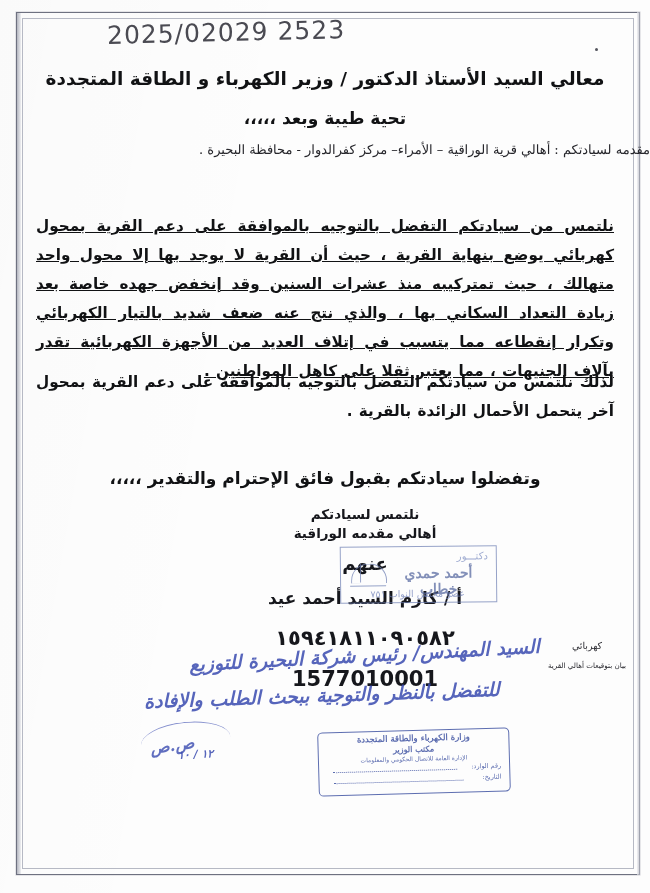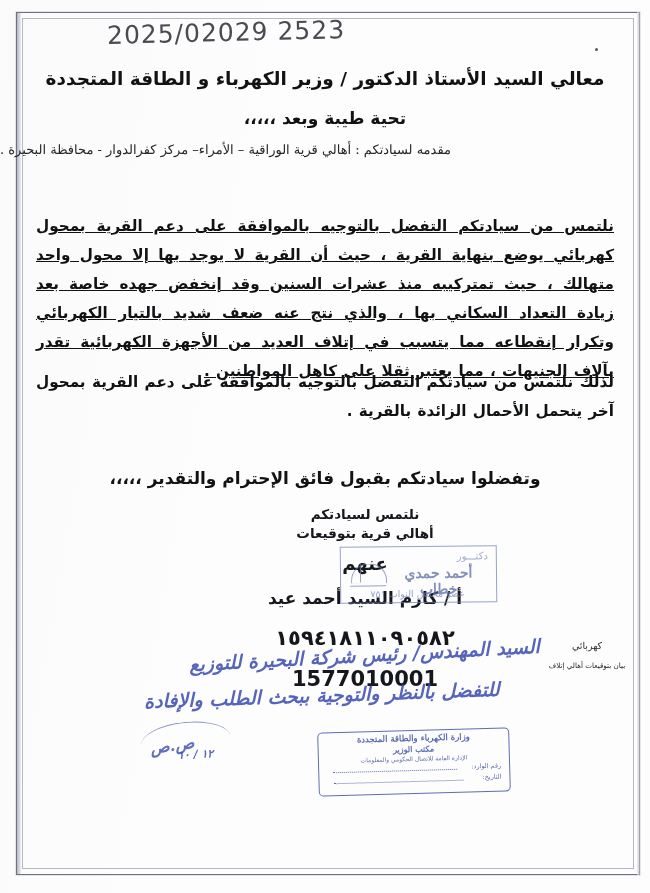--- a/index.html
+++ b/index.html
@@ -56,21 +56,21 @@
   .h-main{
     top:68px;left:0;right:0;text-align:center;
     font-size:18.5px;font-weight:bold;color:#111214;
     letter-spacing:0px;
   }
   .h-greet{
     top:108px;left:0;right:0;text-align:center;
     font-size:17px;font-weight:bold;color:#111214;
   }
   .subject{
-    top:142px;left:0;right:0;text-align:left;
+    top:142px;left:0;right:0;text-align:right;
     font-size:13px;color:#26262b;
     font-family:"DejaVu Serif","Liberation Serif",serif;
   }
   
   .para{
     left:36px;right:36px;
     font-size:15.2px;line-height:29px;
     color:#111214;font-weight:bold;
     text-align:justify;text-align-last:right;
     word-spacing:1px;
@@ -203,30 +203,30 @@
   <div class="blk subject ar">مقدمه لسيادتكم : أهالي قرية الوراقية – الأمراء– مركز كفرالدوار - محافظة البحيرة  .</div>
 
   <div class="blk para ar" id="para-1">نلتمس من سيادتكم التفضل بالتوجيه بالموافقة على دعم القرية بمحول كهربائي يوضع بنهاية القرية ، حيث أن القرية لا يوجد بها إلا محول واحد متهالك ، حيث تمتركيبه منذ عشرات السنين وقد إنخفض جهده خاصة بعد زيادة التعداد السكاني بها ، والذي نتج عنه ضعف شديد بالتيار الكهربائي وتكرار إنقطاعه مما يتسبب في إتلاف العديد من الأجهزة الكهربائية تقدر بآلاف الجنيهات ، مما يعتبر  ثقلا على كاهل المواطنين .</div>
 
   <div class="blk closing ar">وتفضلوا سيادتكم بقبول فائق الإحترام والتقدير ،،،،،</div>
 
   <div class="blk para ar" id="para-2">لذلك نلتمس من سيادتكم التفضل بالتوجيه بالموافقة على دعم القرية بمحول آخر يتحمل الأحمال الزائدة بالقرية .</div>
 
   <div class="blk" id="signature">
     <div class="line ar">نلتمس لسيادتكم</div>
-    <div class="line ar">أهالي قرية بتوقيعات</div>
+    <div class="line ar">أهالي مقدمه الوراقية</div>
     <div class="onbehalf ar">عنهم</div>
     <div class="name ar">أ / كارم السيد أحمد عيد</div>
     <div class="phone ar">٢٨٥٠٩٠١١٨١٤٩٥١</div>
     <div class="phone ar">1000107751</div>
   </div>
 
   <div class="blk" id="attachments">
     <div class="att-title ar">كهربائي</div>
-    <div class="att-body ar">بيان بتوقيعات أهالي إتلاف</div>
+    <div class="att-body ar">بيان بتوقيعات أهالي القرية</div>
   </div>
 
   <div class="stamp" id="stamp-mp">
     <div class="dome"></div>
     <div class="dome-rib"></div>
     <div class="s-l1 ar">دكتـــور</div>
     <div class="s-l2 ar">أحمد حمدي خطاب</div>
     <div class="s-l3 ar">عضو مجلس النواب ١٥٧</div>
   </div>
 

